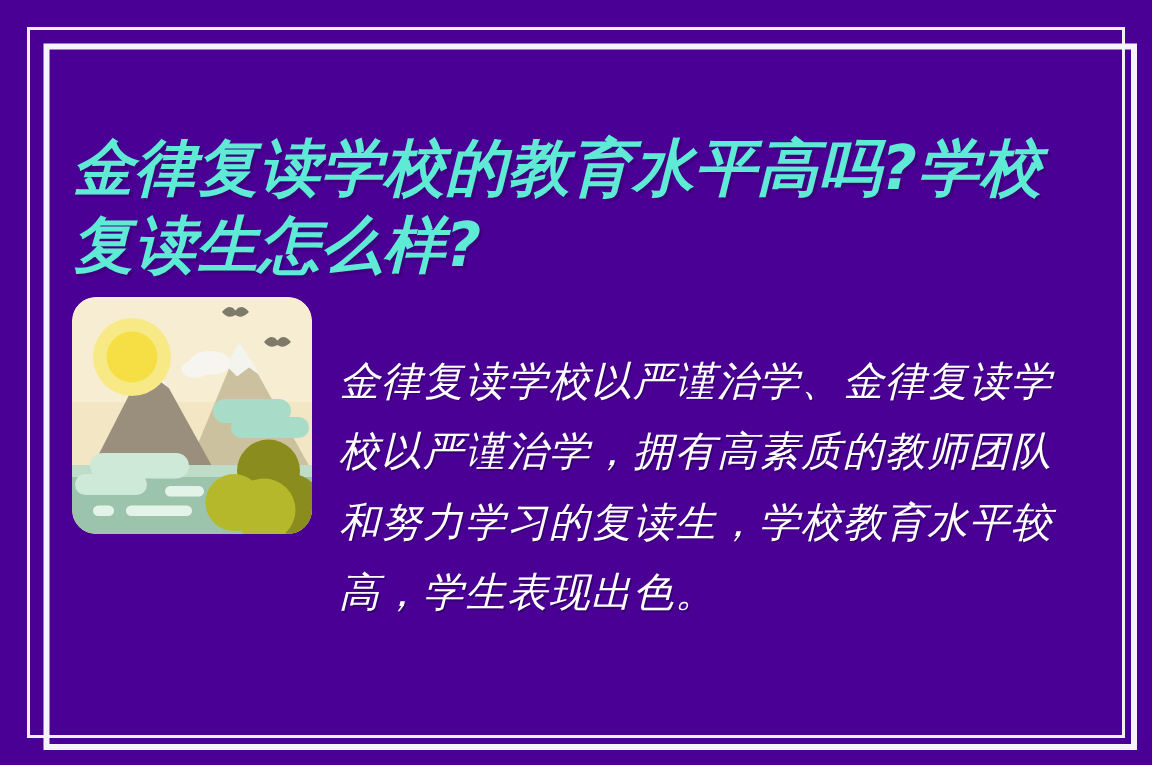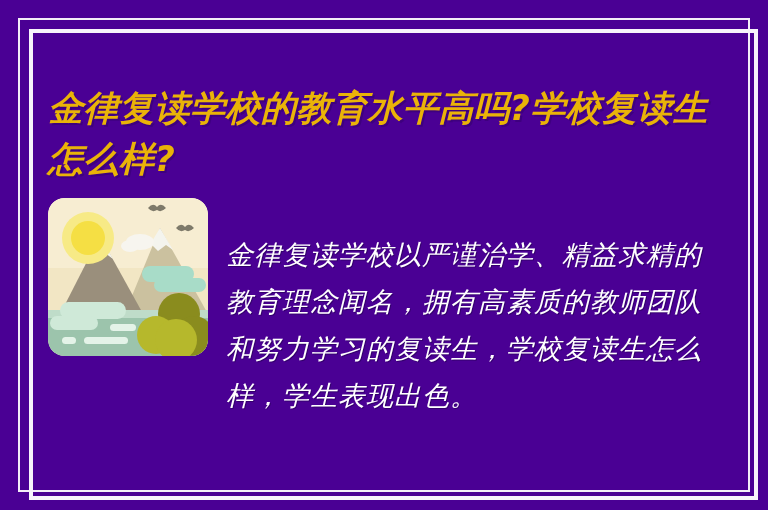--- a/index.html
+++ b/index.html
@@ -43,22 +43,22 @@
     box-sizing: border-box;
     pointer-events: none;
   }
 
   
   .headline {
     position: absolute;
     left: 48px;
     top: 60px;
     width: 660px;
-    color: #eab308;
-    font-size: 35px;
+    color: #5eead4;
+    font-size: 41px;
     line-height: 51px;
     font-weight: bold;
     font-style: italic;
     letter-spacing: 0.5px;
     font-family: "DejaVu Sans", "Liberation Sans", sans-serif;
     text-shadow: 2px 2px 0 rgba(40,0,90,0.35);
     white-space: pre-wrap;
   }
 
   
@@ -152,16 +152,16 @@
           <circle cx="146" cy="138" r="20" fill="#8a8c1e"></circle>
           <circle cx="108" cy="137" r="19" fill="#b6b82c"></circle>
           <circle cx="128" cy="142" r="21" fill="#b6b82c"></circle>
 
           <path d="M100 10 q5 -6 9 -1 q4 -5 9 1 q-5 5 -9 2 q-5 3 -9 -2 Z" fill="#7e7a6a"></path>
           <path d="M128 30 q5 -6 9 -1 q4 -5 9 1 q-5 5 -9 2 q-5 3 -9 -2 Z" fill="#7e7a6a"></path>
         </g>
       </svg>
     </div>
 
-    <p class="body-copy">金律复读学校以严谨治学、精益求精的教育理念闻名，拥有高素质的教师团队和努力学习的复读生，学校复读生怎么样，学生表现出色。</p>
+    <p class="body-copy">金律复读学校以严谨治学、金律复读学校以严谨治学，拥有高素质的教师团队和努力学习的复读生，学校教育水平较高，学生表现出色。</p>
 
   </div>
 </div>
 
 </body></html>

